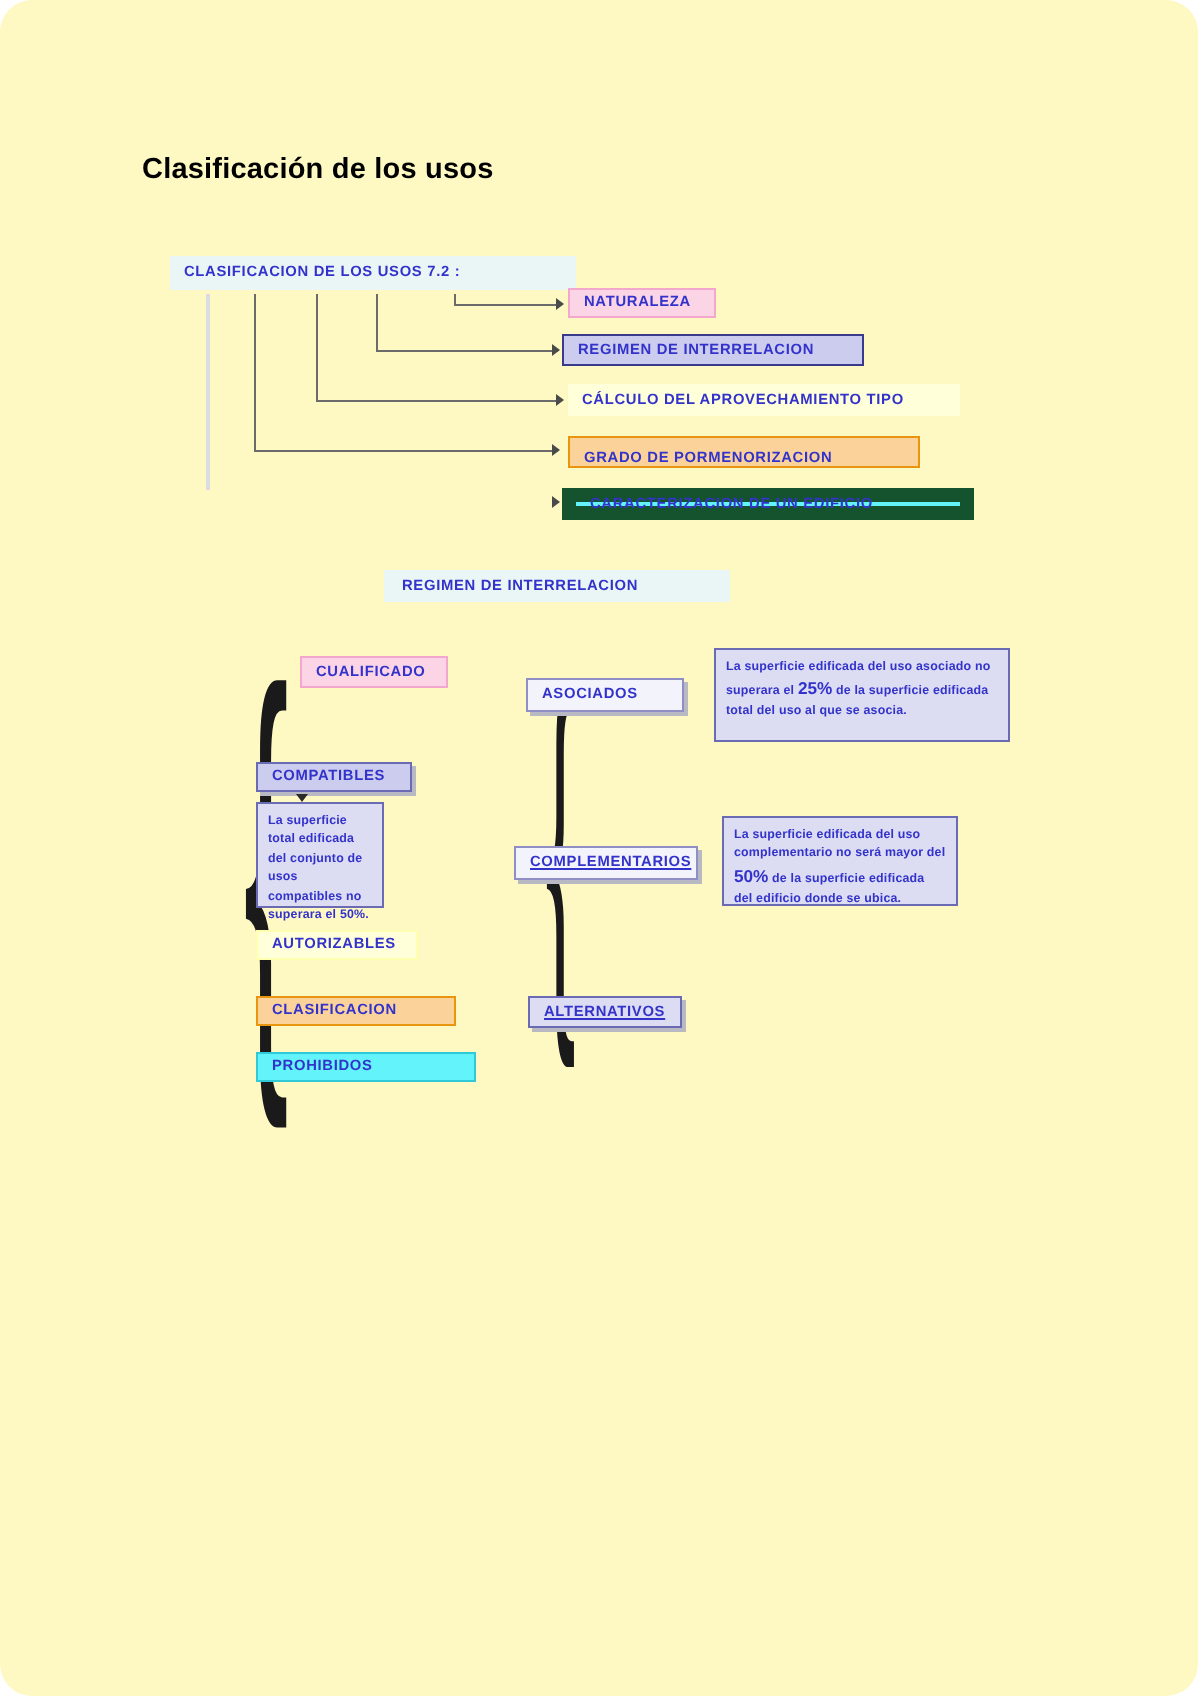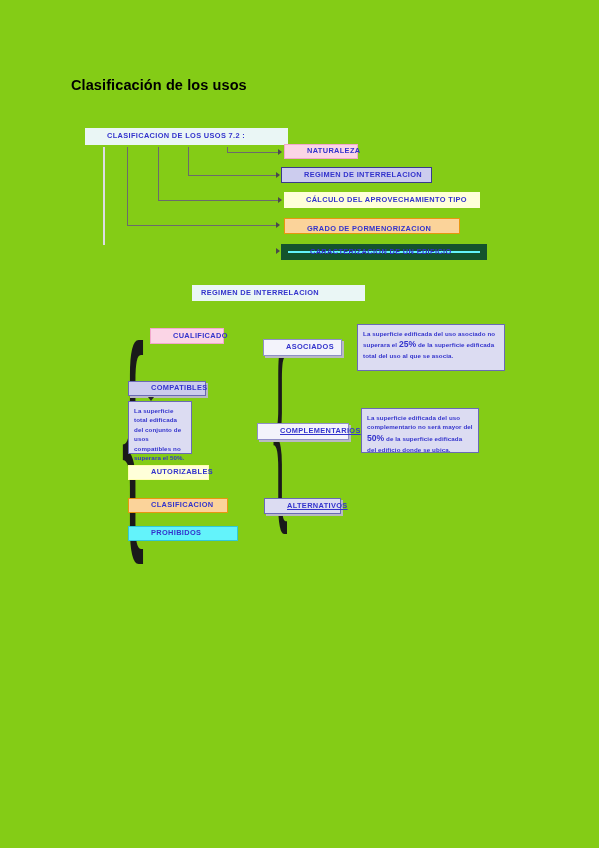--- a/index.html
+++ b/index.html
@@ -11,21 +11,22 @@
     width: 599px;
     height: 848px;
     position: relative;
     font-family: "Liberation Sans", sans-serif;
     overflow: hidden;
   }
 
   .page {
     position: absolute;
     inset: 0;
-    background: #84cc16;
+    background: #fef9c3;
+    border-radius: 16px;
   }
 
   
   .doc-title {
     position: absolute;
     left: 71px;
     top: 77px;
     font-size: 14.5px;
     font-weight: bold;
     color: #000000;
@@ -37,21 +38,21 @@
   .node {
     position: absolute;
     box-sizing: border-box;
     display: flex;
     align-items: center;
     font-size: 7.4px;
     font-weight: bold;
     color: #3333cc;
     letter-spacing: .35px;
     white-space: nowrap;
-    padding-left: 22px;
+    padding-left: 7px;
     line-height: 1.1;
   }
 
   .node.shadowed { box-shadow: 2px 2px 0 0 #b9b9c4; }
 
   
   .fill-header   { background: #eaf6f5; border: none; }
   .fill-pink     { background: #fbd5e6; border: 1px solid #f3a7cd; }
   .fill-lav      { background: #ccccee; border: 1px solid #3a3a8c; }
   .fill-yellow   { background: #ffffd9; border: none; }

